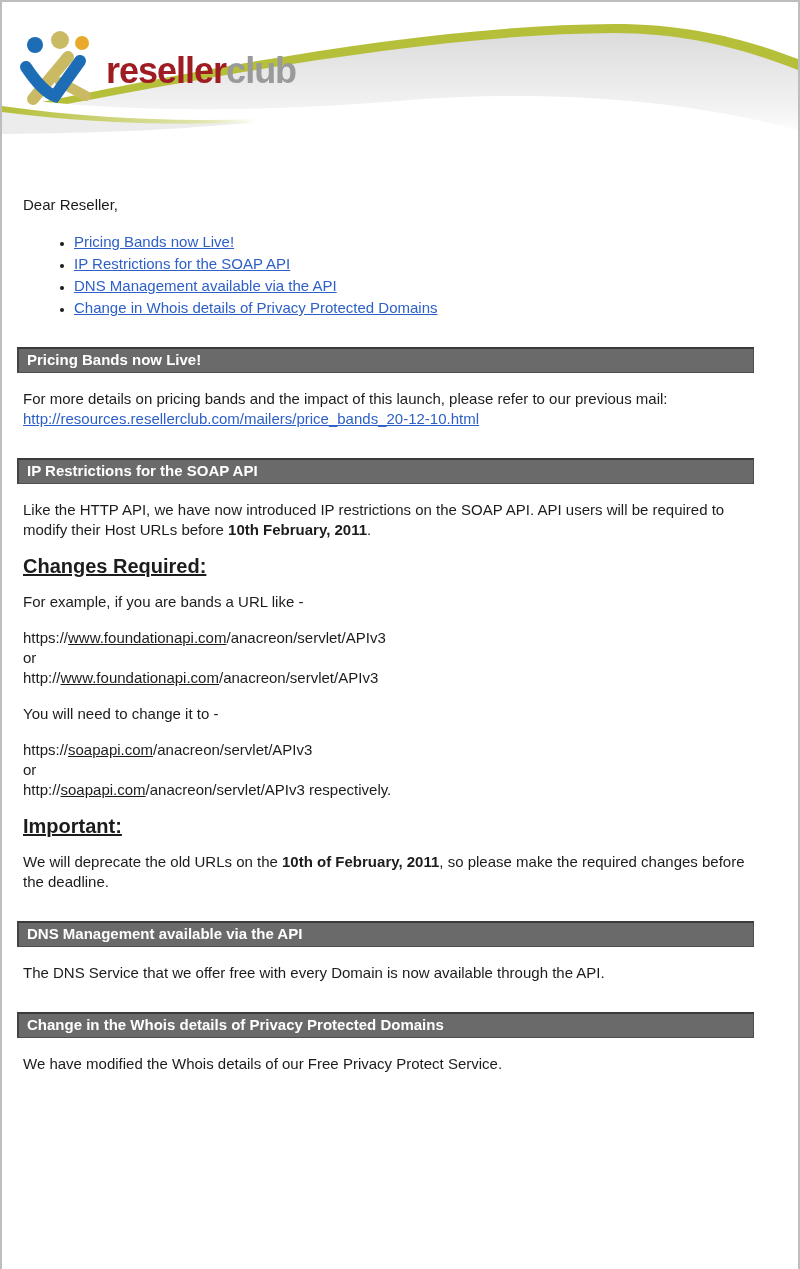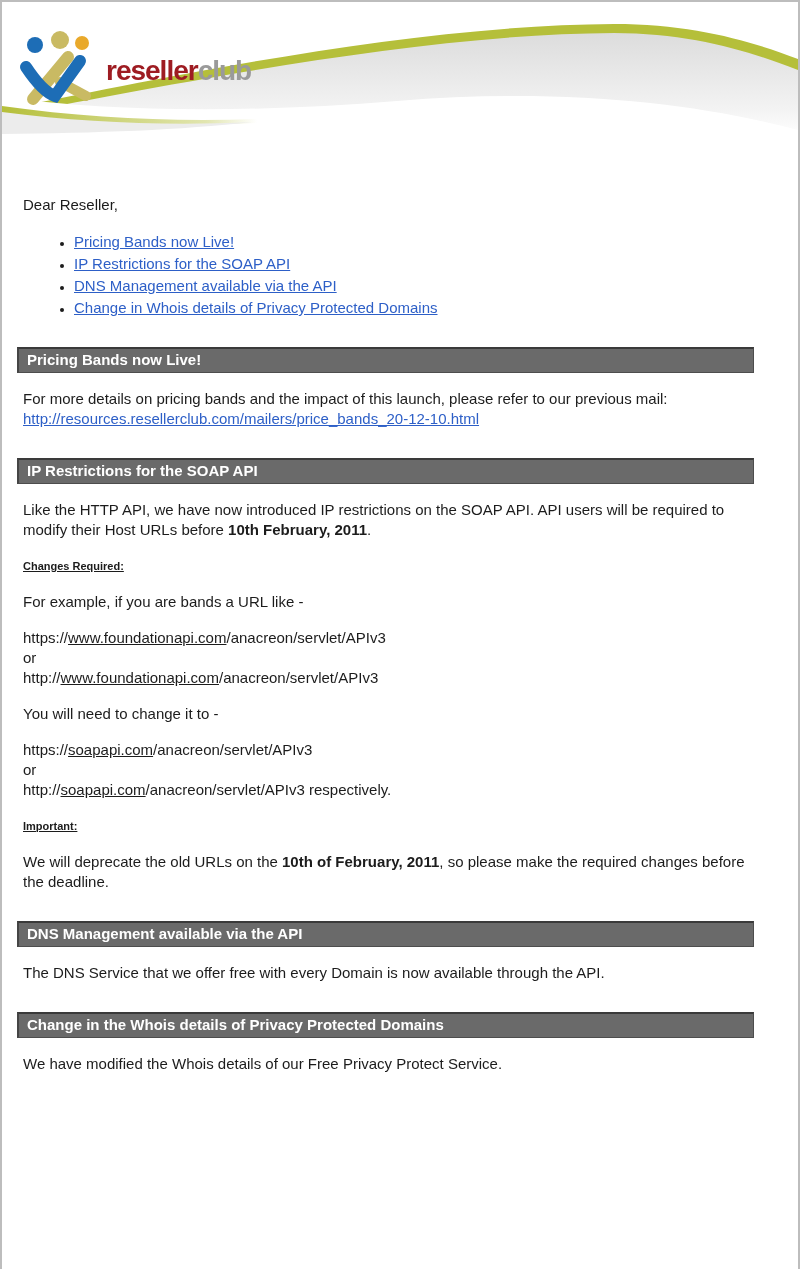--- a/index.html
+++ b/index.html
@@ -13,21 +13,21 @@
     border-bottom: none;
     background: #ffffff;
     overflow: hidden;
   }
 
   
   .header { position: relative; height: 135px; background: #ffffff; }
   .header svg.swoosh { position: absolute; left: 0; top: 0; width: 100%; height: 100%; display: block; }
   .logo { position: absolute; left: 14px; top: 28px; display: flex; align-items: center; }
   .logo-mark { width: 82px; height: 88px; margin-right: 8px; }
-  .logo-text { font-weight: bold; font-size: 28px; letter-spacing: -1px; line-height: 1; padding-bottom: 6px; }
+  .logo-text { font-weight: bold; font-size: 36px; letter-spacing: -1px; line-height: 1; padding-bottom: 6px; }
   .logo-text .primary { color: #9e1c22; }
   .logo-text .secondary { color: #9a9a9a; }
 
   
   .content {
     padding: 58px 44px 26px 15px;
     font-size: 15px;
     line-height: 20px;
     color: #1c1c1c;
   }
@@ -50,21 +50,21 @@
     font-weight: bold;
     font-size: 15px;
     padding: 2px 8px 3px 8px;
     margin: 29px 0 16px 0;
     line-height: 18px;
   }
 
   .inline-heading {
     font-weight: bold;
     text-decoration: underline;
-    font-size: 11px;
+    font-size: 20px;
     margin: 23px 0 25px 0;
   }
 
   .u-domain { text-decoration: underline; }
   b.emph { font-weight: bold; }
 </style>
 </head>
 <body>
 
 <div class="page">

